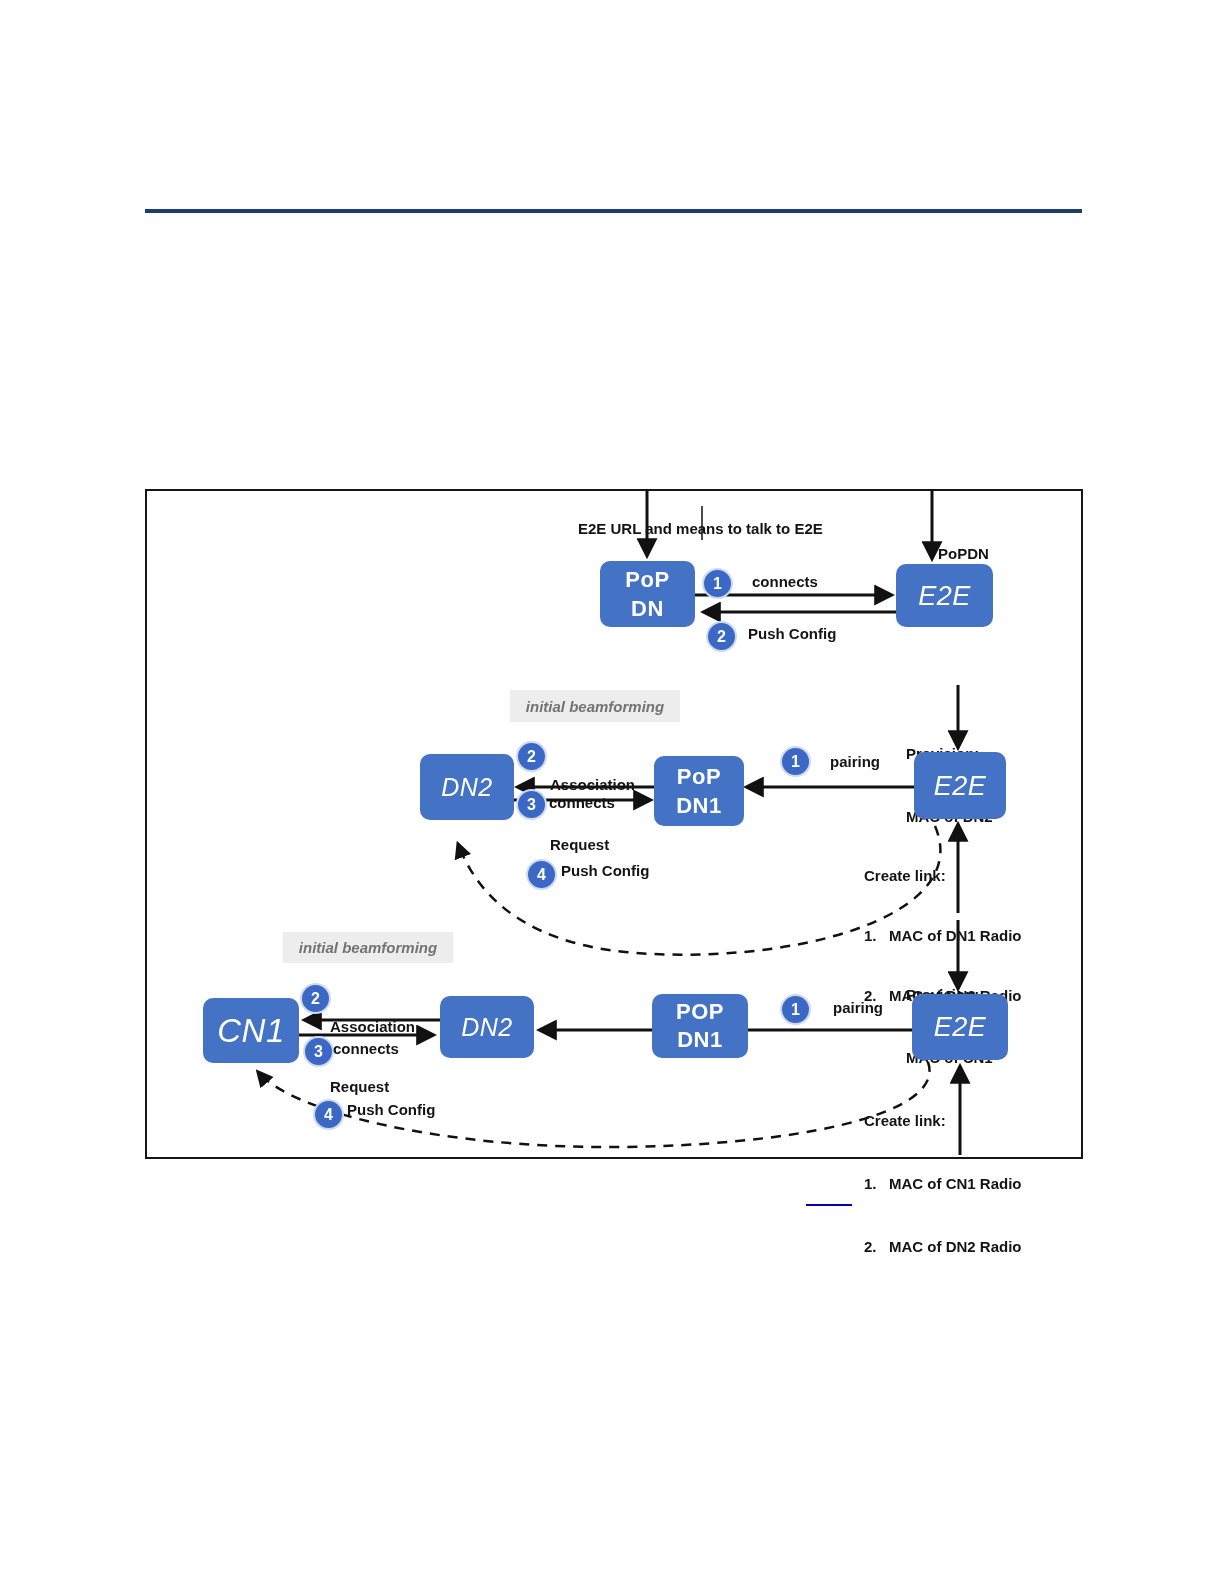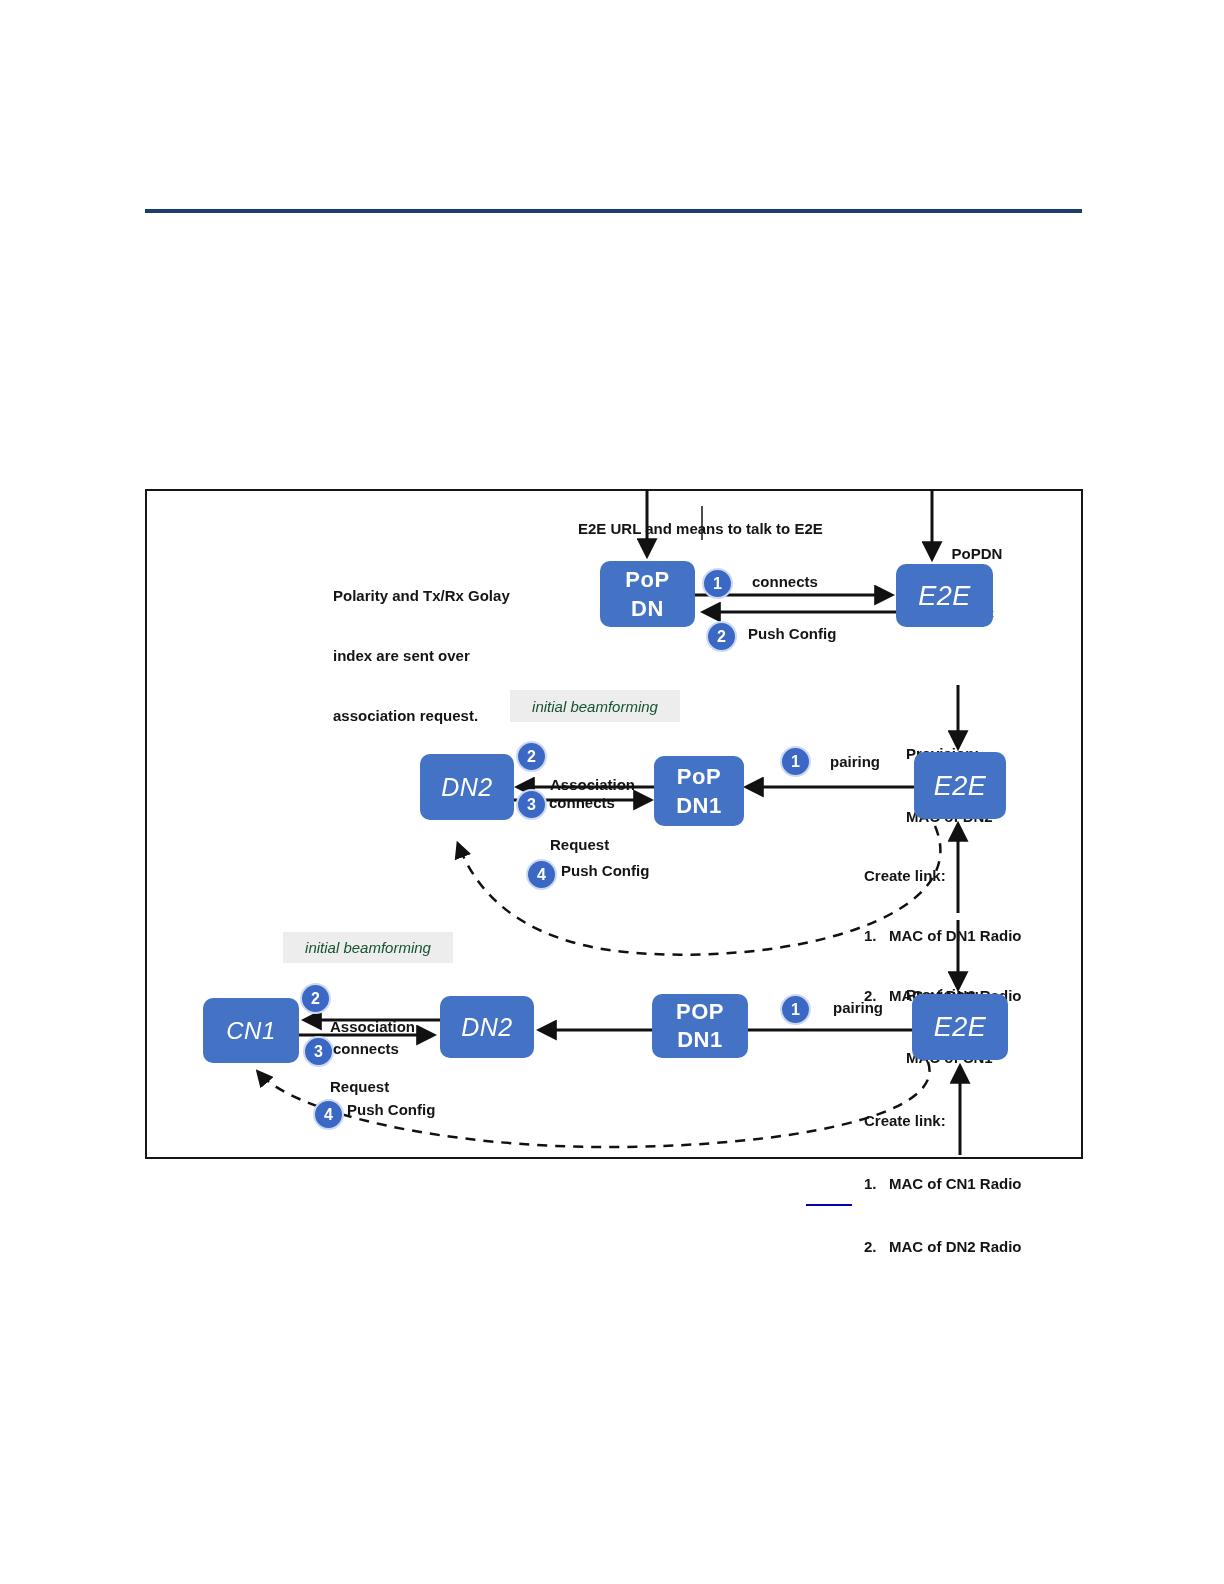--- a/index.html
+++ b/index.html
@@ -11,21 +11,21 @@
   .frame svg{position:absolute;left:-2px;top:-2px;width:938px;height:670px;}
   .node{position:absolute;background:#4472c4;color:#ffffff;border-radius:10px;
         display:flex;flex-direction:column;align-items:center;justify-content:center;
         text-align:center;letter-spacing:.5px;}
   .node .ln1{font-size:27px;line-height:30px;font-style:italic;}
   .node .ln2{font-size:22px;line-height:29px;font-weight:bold;}
   .badge{position:absolute;width:27px;height:27px;border-radius:50%;background:#3a68c4;
          border:2px solid #ccd9f1;color:#ffffff;font-weight:bold;font-size:16px;
          display:flex;align-items:center;justify-content:center;box-sizing:content-box;}
   .lbl{position:absolute;font-weight:bold;font-size:15px;color:#141414;line-height:20px;white-space:pre;}
-  .beamform{position:absolute;background:#ededed;color:#14532d;font-style:italic;font-weight:normal;
+  .beamform{position:absolute;background:#ededed;color:#737373;font-style:italic;font-weight:bold;
             font-size:15px;display:flex;align-items:center;justify-content:center;}
   .footnote-link{position:absolute;left:806px;top:1196px;width:46px;height:8px;display:block;
                  border-bottom:2px solid #0303a8;}
 </style>
 </head>
 <body>
 
 <div class="page">
 
   <div class="heading-rule"></div>
@@ -58,28 +58,23 @@
         <path d="M 815 666 L 815 578" marker-end="url(#arr)"></path>
       </g>
       <g stroke="#111111" stroke-width="2.5" fill="none" stroke-dasharray="10 8">
         <path d="M 790 337 C 830 430, 640 478, 480 463 C 372 452, 330 400, 313 355" marker-end="url(#arr)"></path>
         <path d="M 783 573 C 802 628, 640 657, 470 658 C 298 659, 148 624, 113 583" marker-end="url(#arr)"></path>
       </g>
     </svg>
   </div>
 
   <div class="lbl" style="left:578px;top:519px">E2E URL and means to talk to E2E</div>
-  <div class="lbl" style="left:938px;top:504px;width:78px;text-align:center">
+  <div class="lbl" style="left:938px;top:504px;width:78px;text-align:left">
     <div>PoPDN</div>
     <div>MAC</div>
-  </div>
-  <div class="lbl" style="left:333px;top:546px">
-    <div>Polarity and Tx/Rx Golay</div>
-    <div>index are sent over</div>
-    <div>association request.</div>
   </div>
 
   <div class="node" style="left:600px;top:561px;width:95px;height:66px">
     <div class="ln2">PoP</div>
     <div class="ln2">DN</div>
   </div>
   <div class="node" style="left:896px;top:564px;width:97px;height:63px">
     <div class="ln1">E2E</div>
   </div>
 
@@ -123,21 +118,21 @@
     <div>2.   MAC of DN2 Radio</div>
   </div>
 
   <div class="beamform" style="left:283px;top:932px;width:170px;height:31px">initial beamforming</div>
   <div class="lbl" style="left:906px;top:942px;line-height:21px">
     <div>Provision:</div>
     <div>MAC of CN1</div>
   </div>
 
   <div class="node" style="left:203px;top:998px;width:96px;height:65px">
-    <div class="ln1" style="font-size:24px">CN1</div>
+    <div class="ln1" style="font-size:33px">CN1</div>
   </div>
   <div class="node" style="left:440px;top:996px;width:94px;height:62px">
     <div class="ln1" style="font-size:25px">DN2</div>
   </div>
   <div class="node" style="left:652px;top:994px;width:96px;height:64px">
     <div class="ln2" style="line-height:28px">POP</div>
     <div class="ln2" style="line-height:28px">DN1</div>
   </div>
   <div class="node" style="left:912px;top:994px;width:96px;height:66px">
     <div class="ln1">E2E</div>

